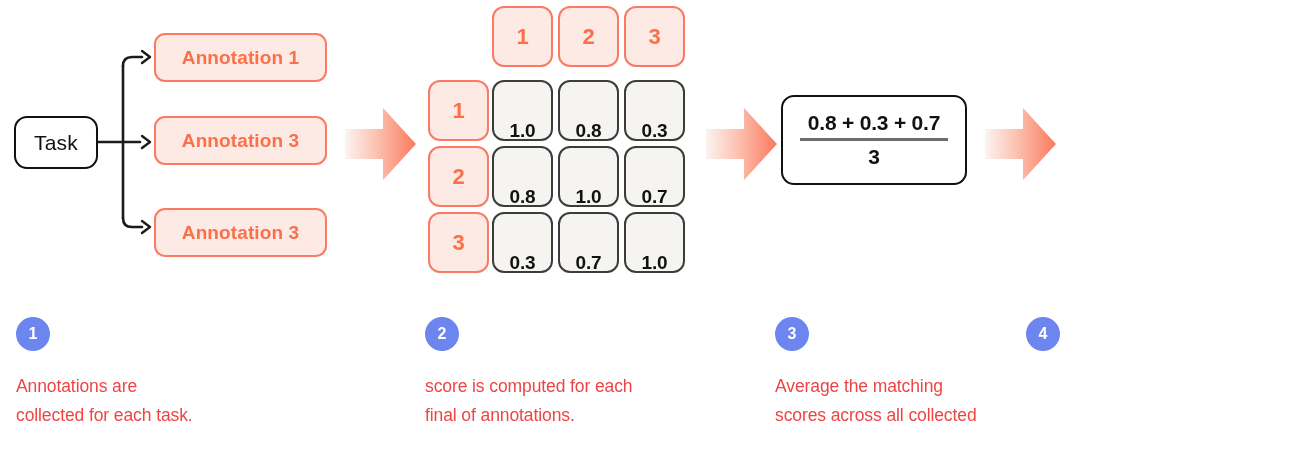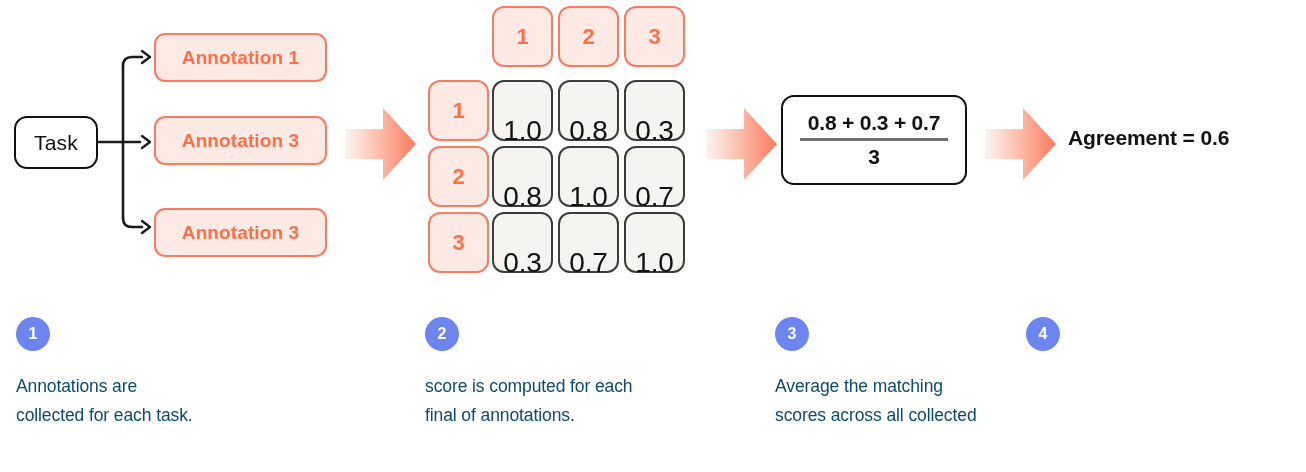--- a/index.html
+++ b/index.html
@@ -110,22 +110,22 @@
   .m-head .m-txt {
     font-size: 22px;
     font-weight: 700;
     color: #FA7048;
   }
   .m-val {
     border: 2px solid #3c3c3c;
     background: #F5F4F1;
   }
   .m-val .m-txt {
-    font-size: 28px;
-    font-weight: 400;
+    font-size: 19px;
+    font-weight: 700;
     color: #111111;
     letter-spacing: -0.2px;
     margin-top: 41px;
   }
 
   
   .formula-box {
     position: absolute;
     left: 781px;
     top: 95px;
@@ -196,21 +196,21 @@
     display: flex;
     align-items: center;
     justify-content: center;
     font-size: 16px;
     font-weight: 700;
   }
   .step-text {
     margin-top: 21px;
     font-size: 17.5px;
     line-height: 29px;
-    color: #0c4a6e;
+    color: #ef4444;
     font-weight: 400;
     letter-spacing: -0.1px;
   }
   .step-text span { display: block; }
 </style>
 </head>
 <body>
 
 <div class="stage">
 
@@ -333,21 +333,20 @@
     <defs>
       <linearGradient id="agrad3" x1="0" y1="0" x2="1" y2="0">
         <stop offset="0%" stop-color="#FBF4F1"></stop>
         <stop offset="38%" stop-color="#FCC9B9"></stop>
         <stop offset="100%" stop-color="#FB7A5E"></stop>
       </linearGradient>
     </defs>
     <path d="M0 22 L38 22 L38 1 L71 37 L38 73 L38 52 L0 52 Z" fill="url(#agrad3)"></path>
   </svg>
 
-  <div class="result-text">Agreement = 0.6</div>
 
   <div class="step step-1">
     <div class="step-badge">1</div>
     <div class="step-text">
       <span>Annotations are</span>
       <span>collected for each task.</span>
     </div>
   </div>
 
   <div class="step step-2">

